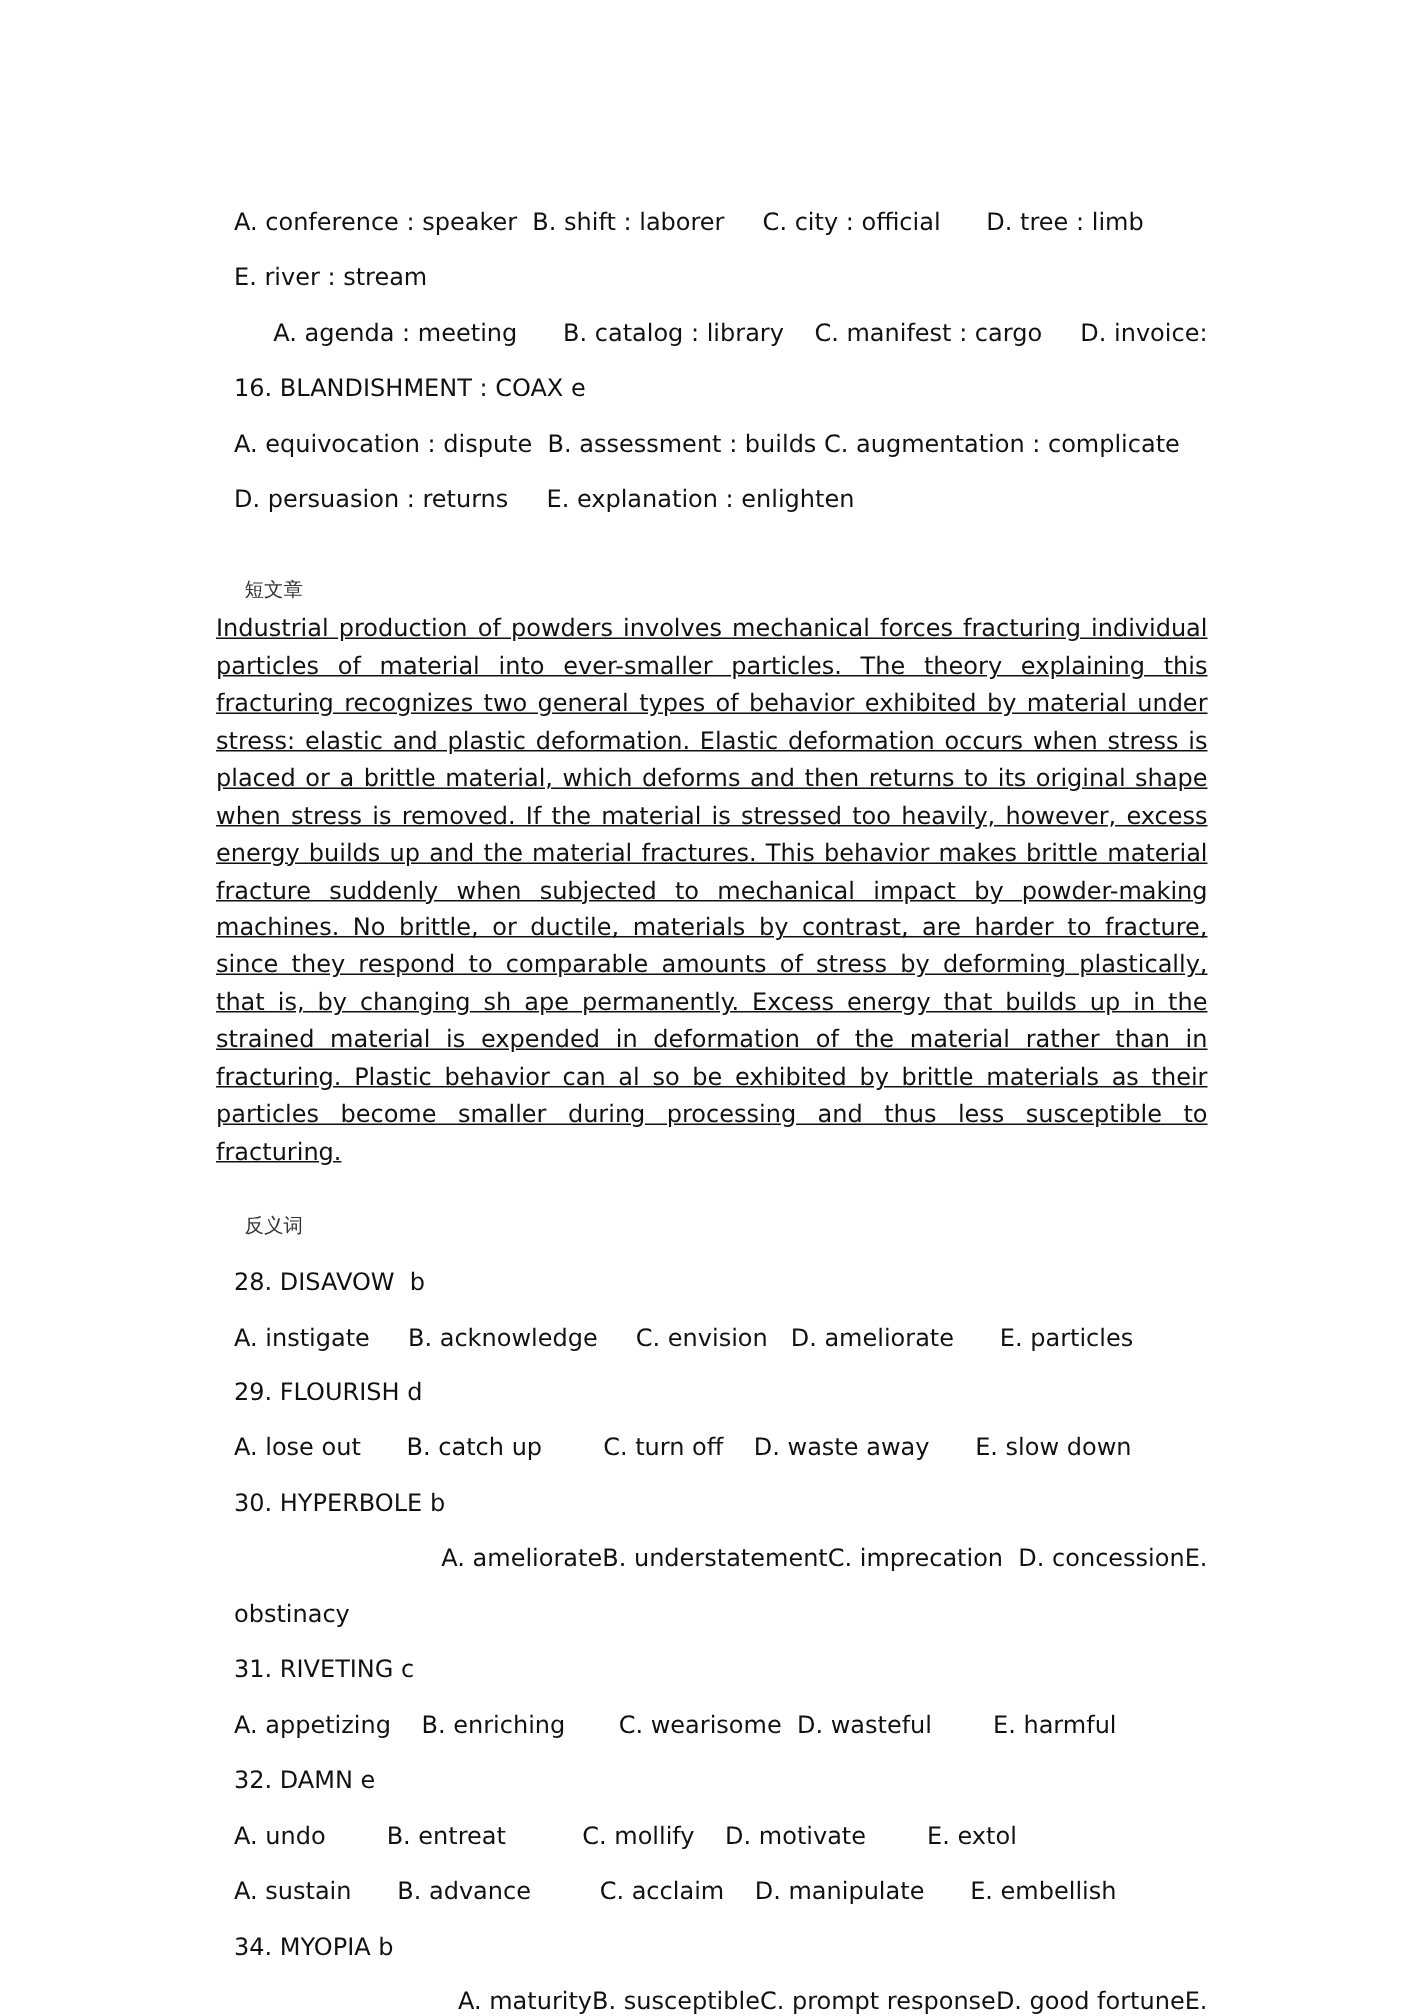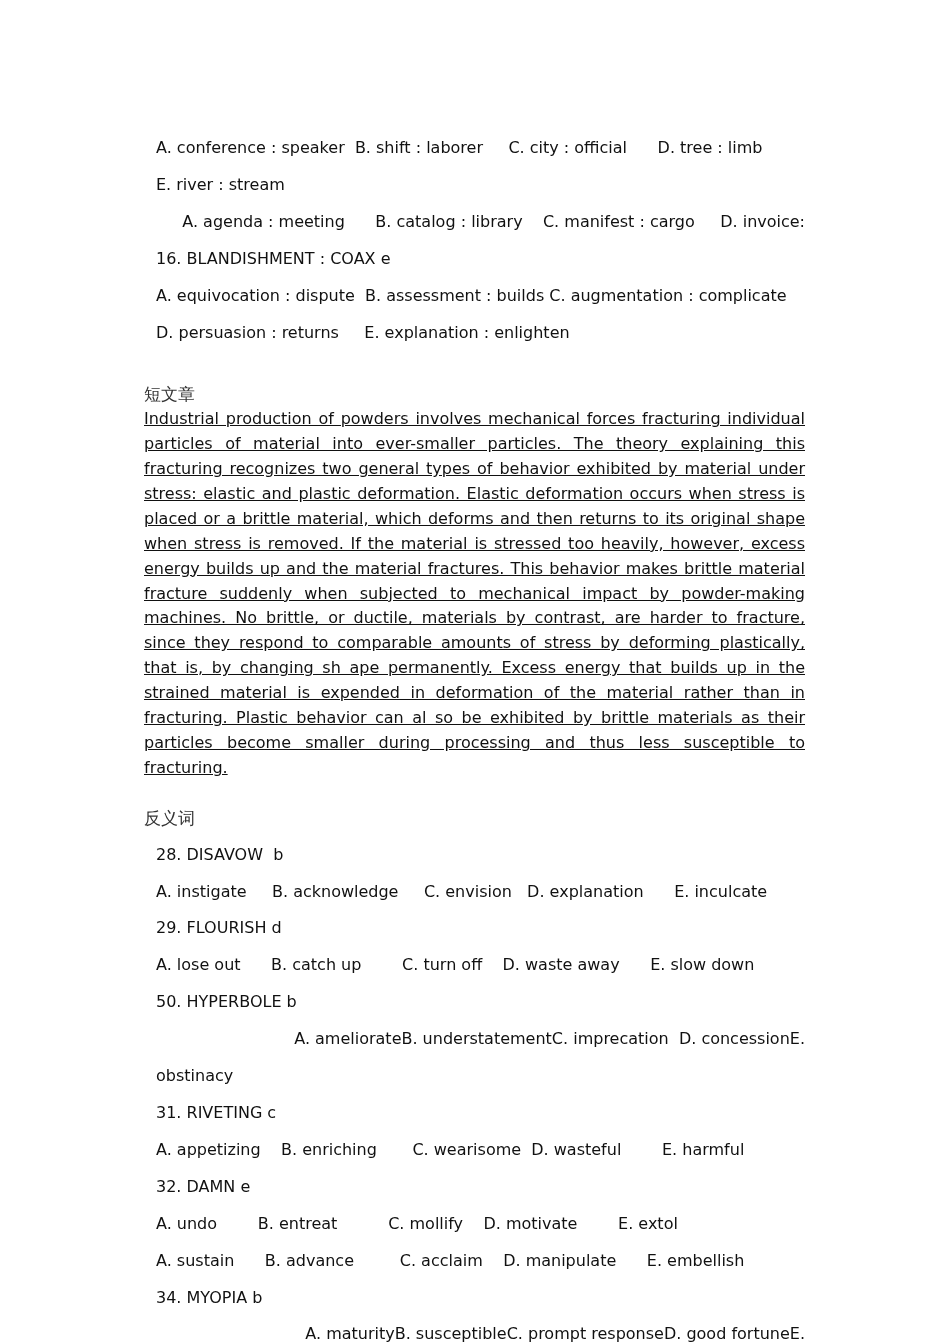--- a/index.html
+++ b/index.html
@@ -23,24 +23,25 @@
       font-size: 16px;
       line-height: 24.9px;
     }
     .line {
       white-space: pre;
       display: block;
       margin: 12px;
     }
     .heading-cn {
       font-family: "DejaVu Serif", serif;
-      font-size: 17px;
+      font-size: 13px;
       color: #333333;
       white-space: pre;
       display: block;
+      margin-left: 19px;
     }
     .gap {
       height: 24.9px;
     }
     .passage {
       text-align: justify;
       text-align-last: left;
       margin: 0;
       text-decoration: underline;
     }
@@ -71,26 +72,26 @@
   <div class="gap"></div>
 
   <span class="heading-cn">短文章</span>
   <p class="passage">Industrial production of powders involves mechanical forces fracturing individual particles of material into ever-smaller particles. The theory explaining this fracturing recognizes two general types of behavior exhibited by material under stress: elastic and plastic deformation. Elastic deformation occurs when stress is placed or a brittle material, which deforms and then returns to its original shape when stress is removed. If the material is stressed too heavily, however, excess energy builds up and the material fractures. This behavior makes brittle material fracture suddenly when subjected to mechanical impact by powder-making machines. No brittle, or ductile, materials by contrast, are harder to fracture, since they respond to comparable amounts of stress by deforming plastically, that is, by changing sh ape permanently. Excess energy that builds up in the strained material is expended in deformation of the material rather than in fracturing. Plastic behavior can al so be exhibited by brittle materials as their particles become smaller during processing and thus less susceptible to fracturing.</p>
 
   <div class="gap"></div>
 
   <span class="heading-cn">反义词</span>
 
   <span class="line">28. DISAVOW  b</span>
-  <span class="line">A. instigate     B. acknowledge     C. envision   D. explanation      E. inculcate</span>
+  <span class="line">A. instigate     B. acknowledge     C. envision   D. ameliorate      E. particles</span>
 
   <span class="line">29. FLOURISH d</span>
   <span class="line">A. lose out      B. catch up        C. turn off    D. waste away      E. slow down</span>
 
-  <span class="line">50. HYPERBOLE b</span>
+  <span class="line">30. HYPERBOLE b</span>
   <div class="spread">
     <span>A. ameliorate</span>
     <span>B. understatement</span>
     <span>C. imprecation  D. concession</span>
     <span>E.</span>
   </div>
   <span class="line">obstinacy</span>
 
   <span class="line">31. RIVETING c</span>
   <span class="line">A. appetizing    B. enriching       C. wearisome  D. wasteful        E. harmful</span>

